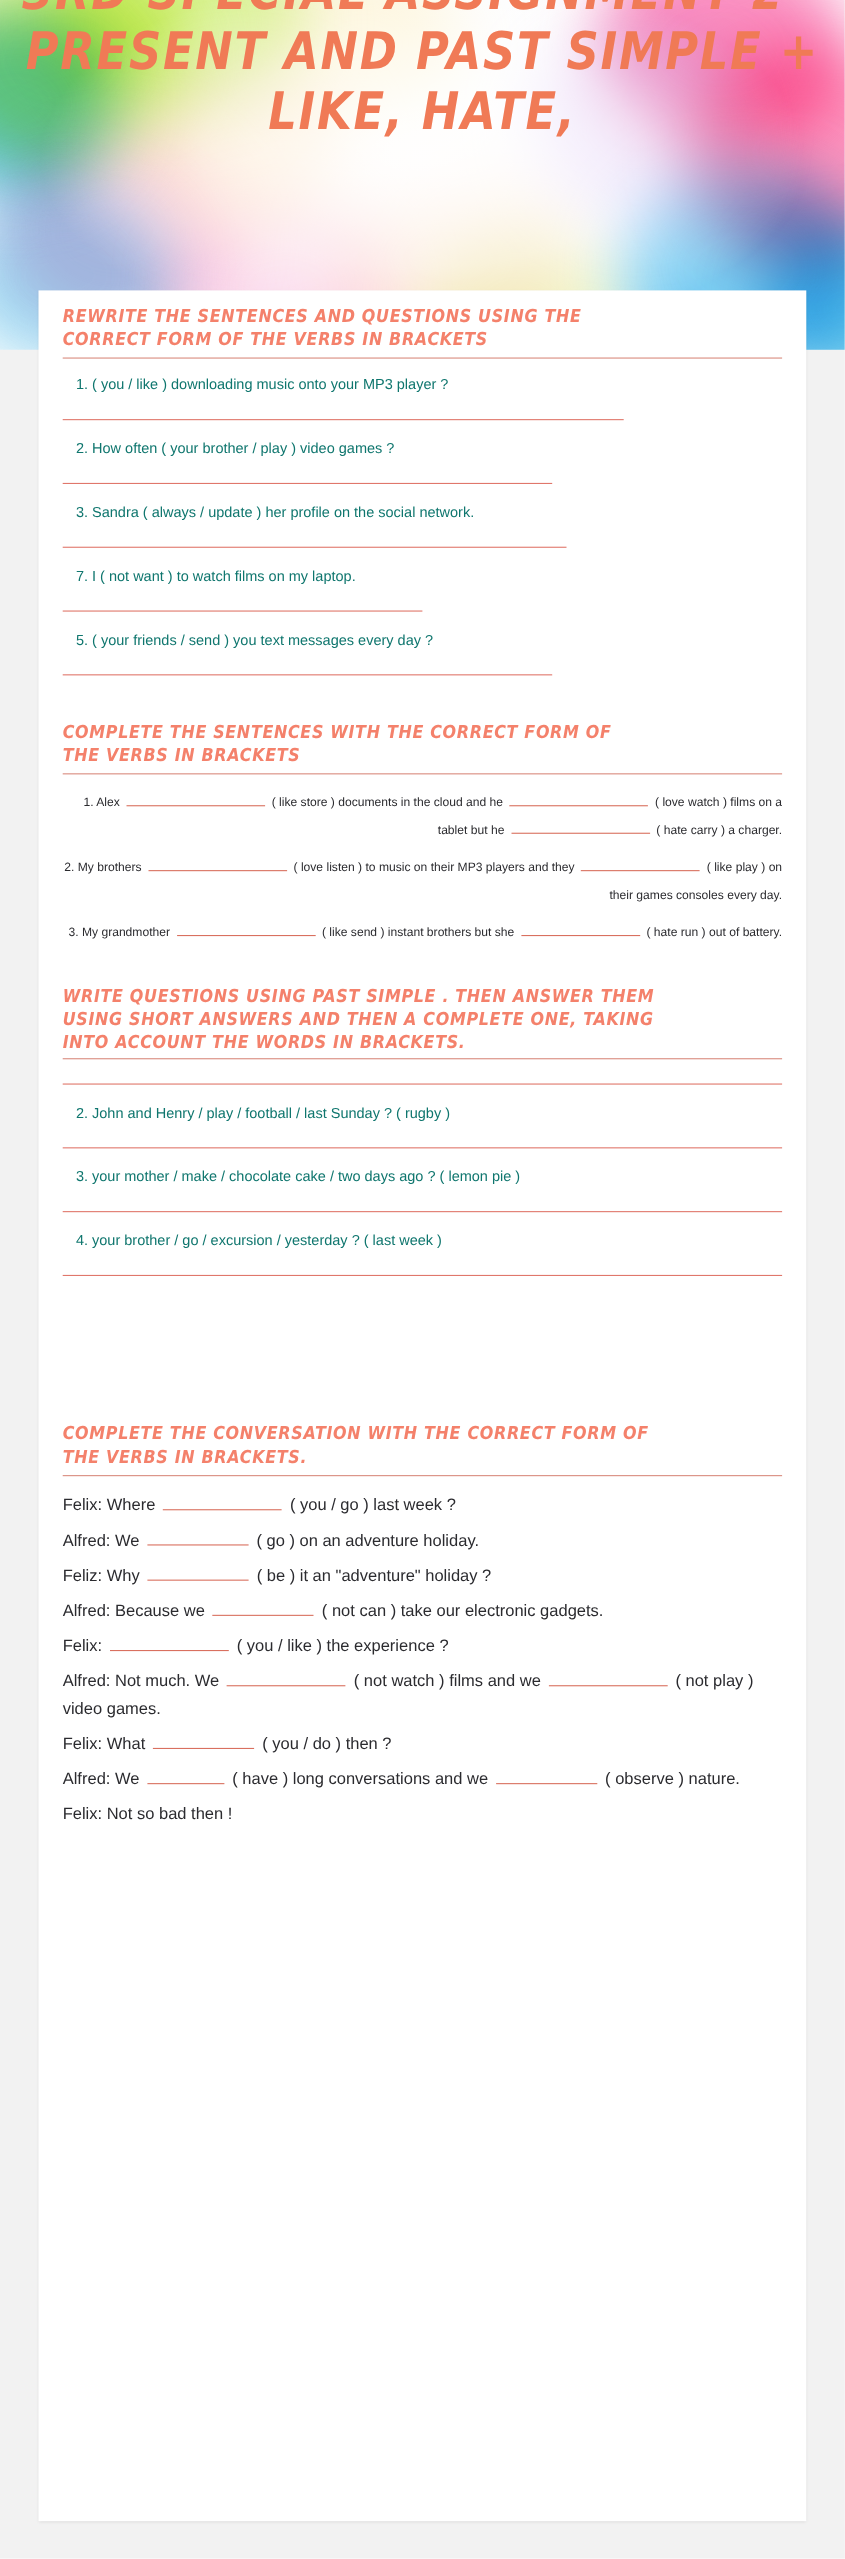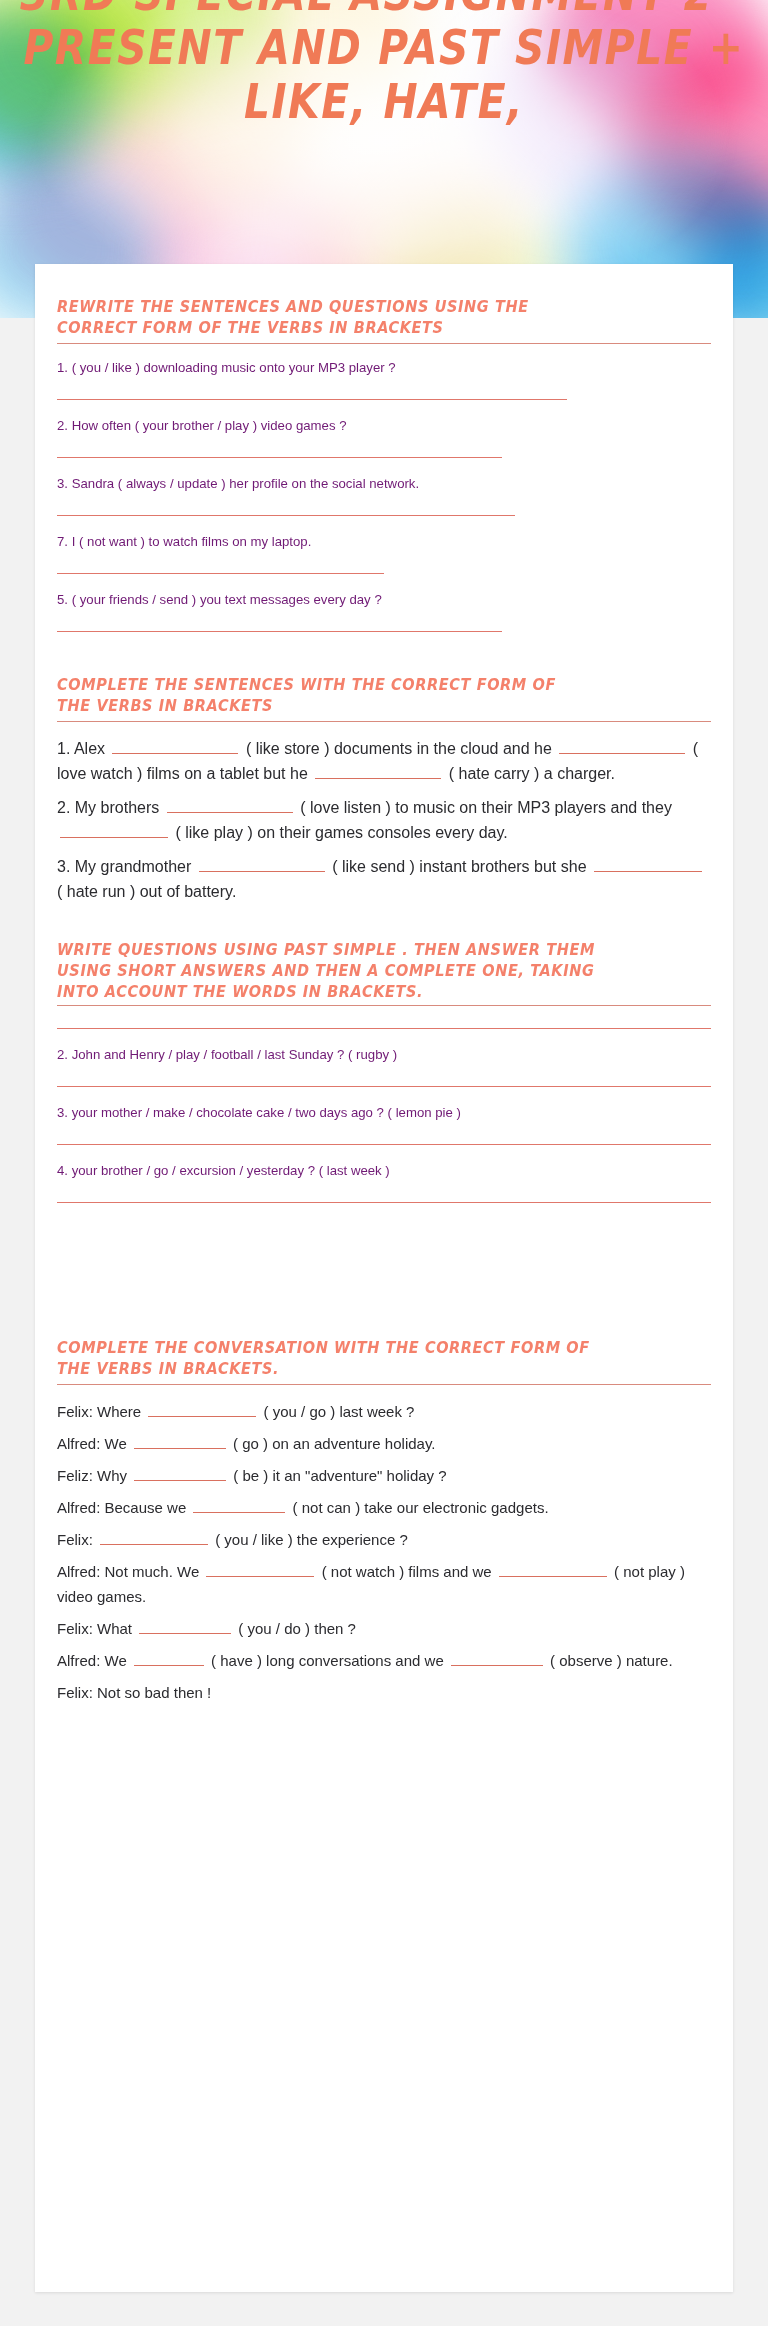--- a/index.html
+++ b/index.html
@@ -67,21 +67,21 @@
 
   
   .card {
     position: absolute;
     left: 35px;
     top: 264px;
     width: 698px;
     height: 2028px;
     background: #ffffff;
     box-shadow: 0 1px 3px rgba(0,0,0,.10);
-    padding: 32px 22px 0 22px;
+    padding: 14px 22px 0 22px;
     overflow: hidden;
   }
 
   .section { margin-bottom: 6px; }
 
   .sec-heading {
     font-family: "DejaVu Sans", sans-serif;
     font-weight: bold;
     font-style: italic;
     font-size: 14.5px;
@@ -98,22 +98,22 @@
   .sec-rule {
     height: 1px;
     background: #d98b7e;
     margin: 9px 0 14px 0;
     width: 100%;
   }
 
   .q {
     font-size: 13.2px;
     line-height: 19px;
-    color: #701a75;
-    margin: 0;
+    color: #0f766e;
+    margin: 12px;
   }
 
   
   .ans-line {
     height: 1px;
     background: #e0776b;
     margin: 22px 0 16px 0;
   }
   .ans-w1 { width: 68%; }
   .ans-w3 { width: 78%; }
@@ -128,24 +128,25 @@
     vertical-align: baseline;
     margin: 0 3px;
     height: 15px;
   }
   .b-sm  { width: 70px; }
   .b-md  { width: 92px; }
   .b-lg  { width: 108px; }
   .b-xl  { width: 126px; }
 
   .fill-row {
-    font-size: 16px;
+    font-size: 11px;
     line-height: 25px;
     color: #2b2b2f;
     margin: 0 0 9px 0;
+    text-align: right;
   }
 
   .conv-row {
     font-size: 15px;
     line-height: 25px;
     color: #2b2b2f;
     margin: 0 0 7px 0;
   }
 
   .spacer-lg { height: 118px; }

